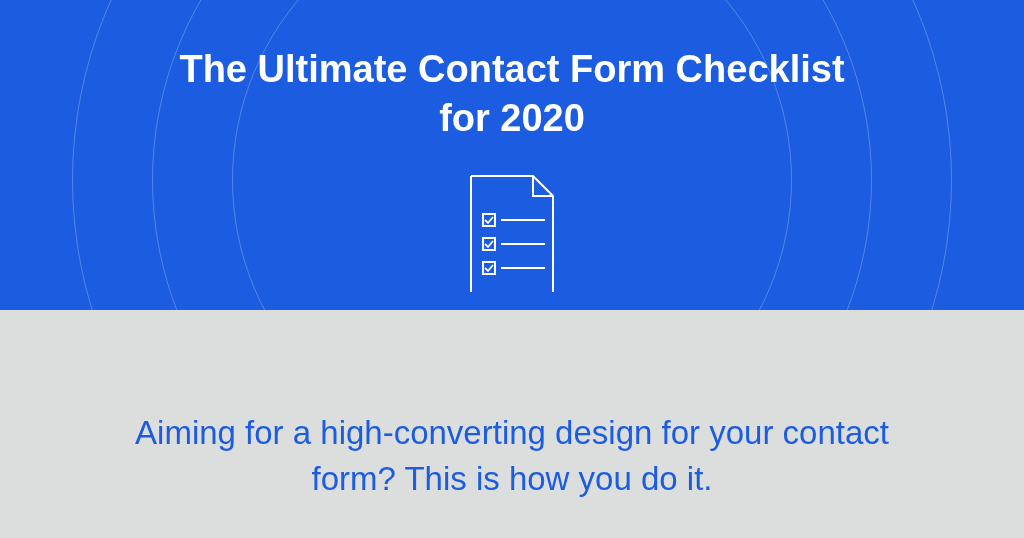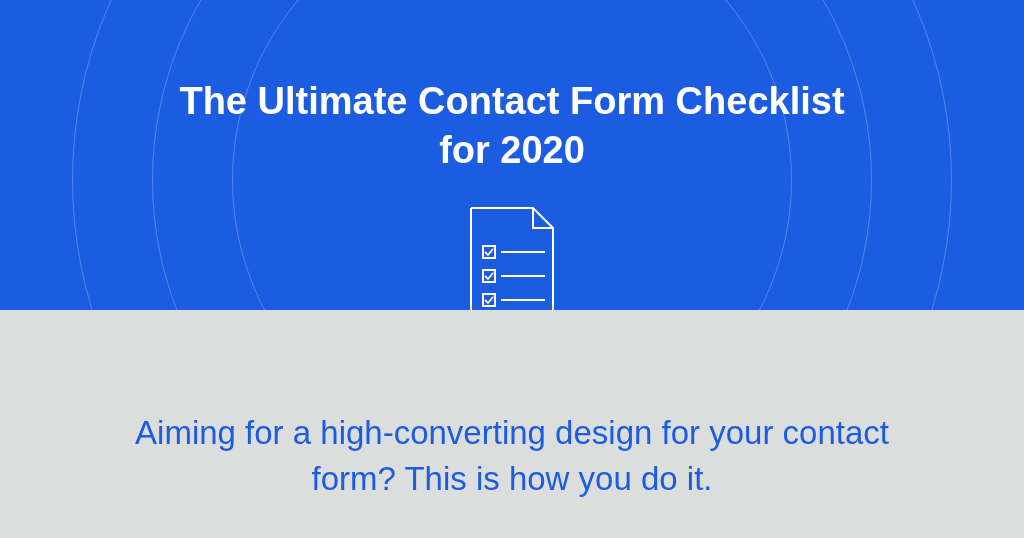--- a/index.html
+++ b/index.html
@@ -43,21 +43,20 @@
     .ring.r3 { width: 880px; height: 880px; left: 10px; top: 10px; }
     .title {
       color: #ffffff;
       font-size: 38px;
       font-weight: 600;
       text-align: center;
       line-height: 1.3;
       z-index: 2;
       position: relative;
       max-width: 700px;
-      margin-top: 32px;
     }
     .doc-icon {
       margin-top: 28px;
       z-index: 2;
       position: relative;
     }
     .subhero {
       width: 100%;
       height: 292px;
       background: #dcdede;

